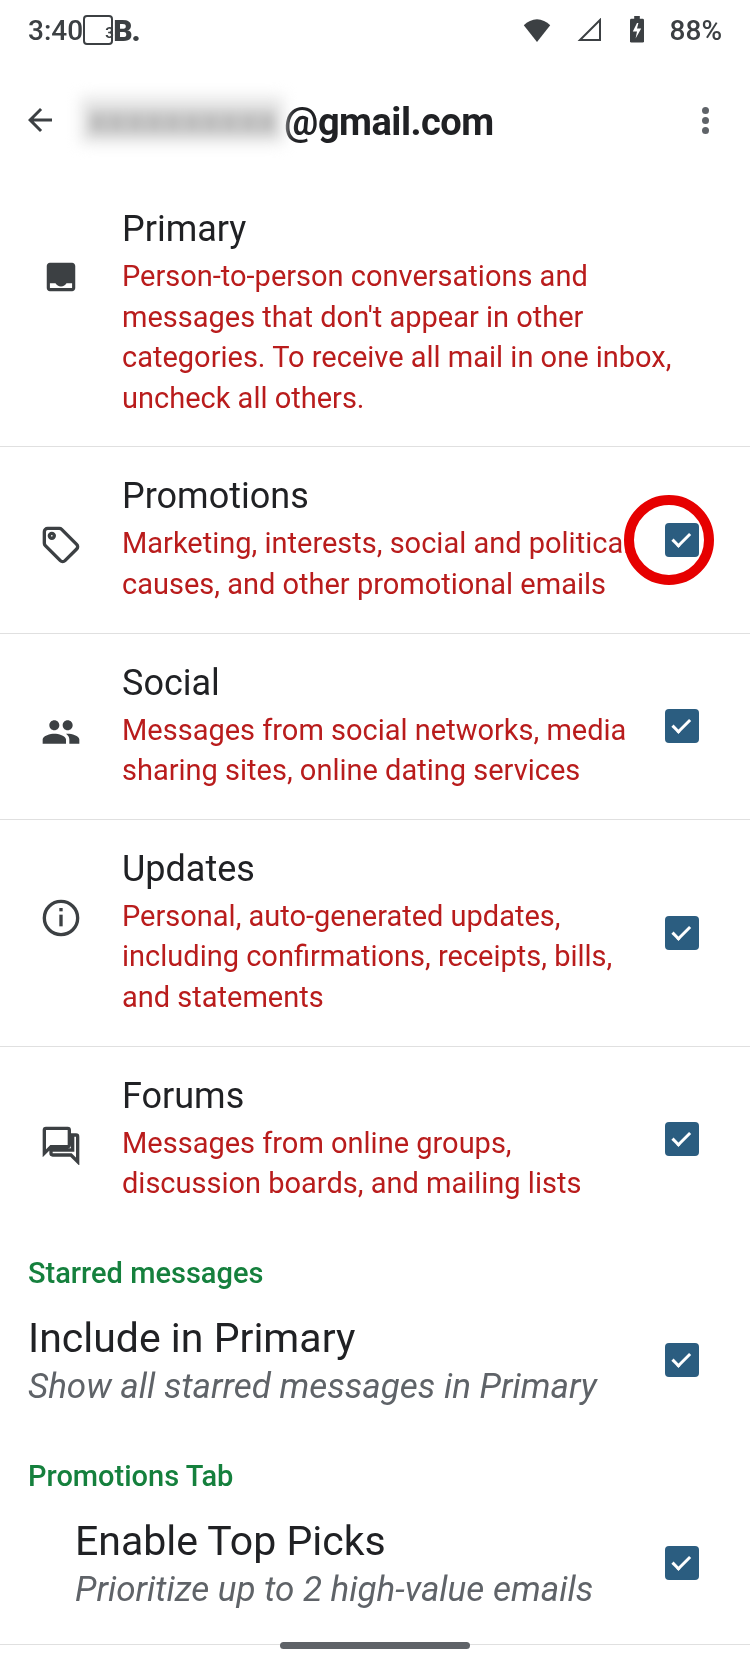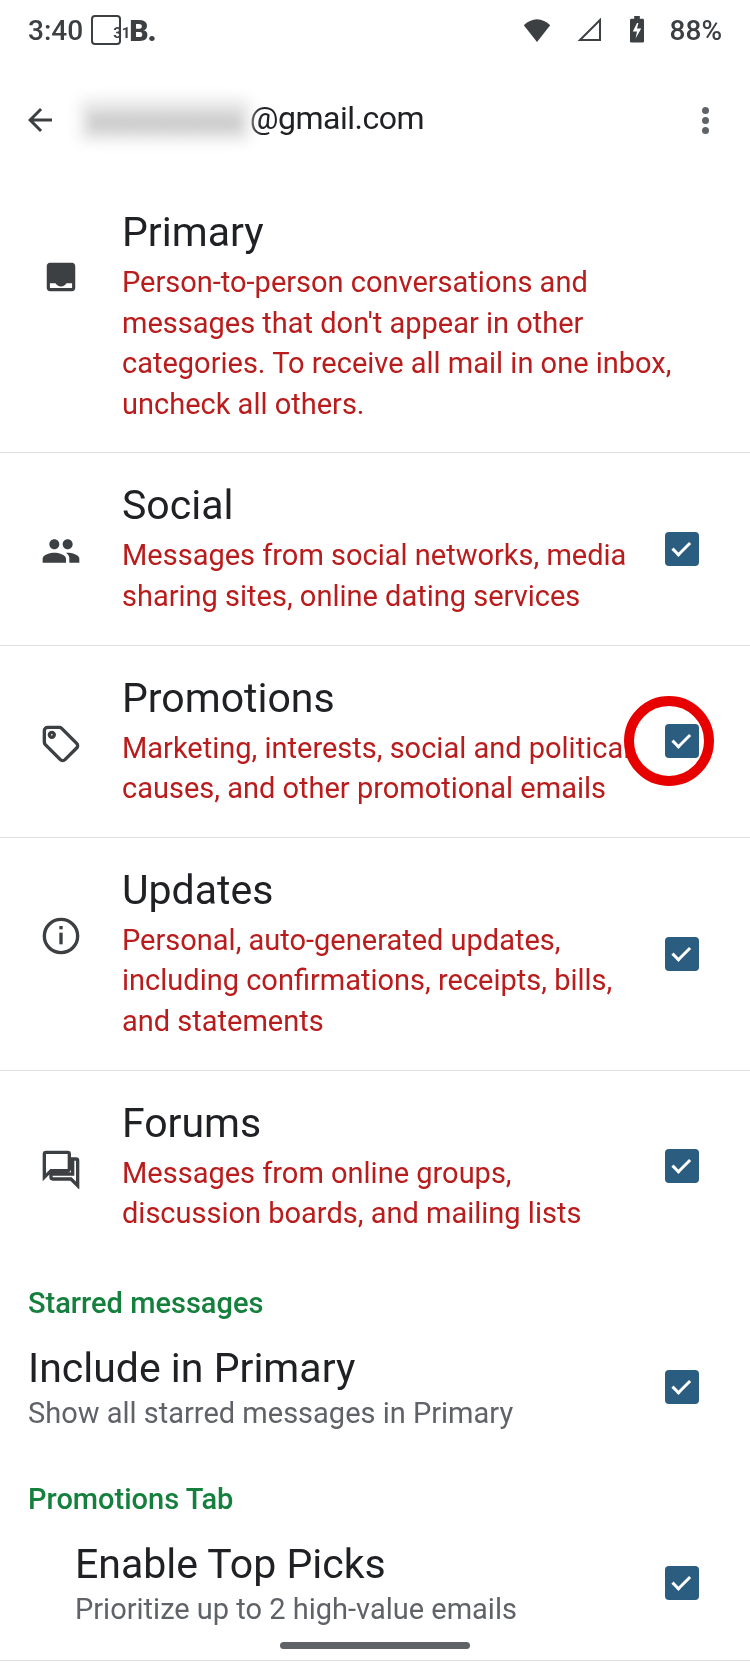--- a/index.html
+++ b/index.html
@@ -1,43 +1,43 @@
 <!DOCTYPE html>
 <html><head>
 <meta charset="utf-8">
 <style>
   * { box-sizing: border-box; margin: 0; padding: 0; }
   html, body { width: 750px; height: 1667px; font-family: Roboto, Arial, sans-serif; background:#fff; color:#202124; }
   .status-bar { height:60px; display:flex; align-items:center; justify-content:space-between; padding:0 28px; font-size:28px; color:#3c4043; font-weight:500;}
-  .status-left { display:flex; align-items:center; gap:8px;}
+  .status-left { display:flex; align-items:center; gap:0;}
   .status-right { display:flex; align-items:center; gap:24px;}
   .cal-icon { border:2.5px solid #3c4043; border-radius:4px; width:30px; height:30px; display:flex; align-items:flex-end; justify-content:flex-start; font-size:15px; font-weight:700; padding-bottom:1px;padding-left:20px;}
   .b-icon { font-weight:900; font-size:30px; letter-spacing:-1px;}
   .header { display:flex; align-items:center; height:120px; padding:0 20px;}
   .back-arrow { width:40px; height:40px; display:flex; align-items:center; justify-content:center; cursor:pointer;}
-  .email-title { font-size:32px; margin-left:20px; display:flex; align-items:flex-start; flex:1; color:#202124; letter-spacing:-0.5px;}
+  .email-title { font-size:38px; margin-left:20px; display:flex; align-items:flex-end; flex:1; color:#202124; letter-spacing:-0.5px;font-weight:bold;}
   .email-title .blur { filter: blur(7px); background:#e8e8e8; border-radius:4px; padding:2px 8px; color:#999;}
   .overflow { width:50px; height:50px; display:flex; align-items:center; justify-content:center; cursor:pointer;}
   .dot { width:7px; height:7px; background:#5f6368; border-radius:50%; margin:3px 0;}
   .list { }
   .row { display:flex; padding:28px 38px 28px 0; align-items:flex-start;}
   .row.border-top { border-top:1px solid #e0e0e0;}
   .icon-col { width:122px; display:flex; justify-content:center; padding-top:50px; flex-shrink:0;}
   .text-col { flex:1; padding-right:20px;}
-  .title { font-size:41px; font-weight:400; color:#202124; margin-bottom:6px;}
+  .title { font-size:36px; font-weight:400; color:#202124; margin-bottom:6px;}
   .desc { font-size:29px; color:#b91c1c; line-height:1.4;}
   .check-col { width:60px; display:flex; align-items:center; justify-content:center; align-self:center;}
   .checkbox { width:34px; height:34px; border-radius:4px; background:#2b5d80; display:flex; align-items:center; justify-content:center; cursor:pointer;}
   .check-mark { width:18px; height:10px; border-left:3px solid #fff; border-bottom:3px solid #fff; transform:rotate(-45deg) translate(1px,-2px);}
   .highlight-circle { position:absolute; width:90px; height:90px; border:10px solid #e60000; border-radius:50%; pointer-events:none;}
   .section-label { font-size:29px; color:#15803d; font-weight:500; padding:24px 28px 10px;}
   .simple-row { display:flex; padding:14px 38px 28px 28px; align-items:center;}
   .simple-text { flex:1;}
   .simple-title { font-size:41px; color:#202124; margin-bottom:4px;}
-  .simple-desc { font-size:29px; color:#5f6368;}
+  .simple-desc { font-size:35px; color:#5f6368;font-style:italic;}
   .divider { border-top:1px solid #e0e0e0;}
   .nav-handle { position:absolute; bottom:18px; left:50%; transform:translateX(-50%); width:190px; height:7px; background:#5f6368; border-radius:4px;}
   svg { display:block;}
   .pos-rel { position:relative;}
 </style>
 </head>
 <body>
 
 <div class="status-bar">
   <div class="status-left">
@@ -89,52 +89,52 @@
       <svg width="38" height="38" viewBox="0 0 24 24">
           <path d="M19 3H5c-1.1 0-2 .9-2 2v14c0 1.1.9 2 2 2h14c1.1 0 2-.9 2-2V5c0-1.1-.9-2-2-2zm0 16H5v-3h3.5c.7 1.2 2 2 3.5 2s2.8-.8 3.5-2H19v3z" fill="#3c4043"></path>
         </svg>
     </div>
     <div class="text-col">
       <div class="title">Primary</div>
       <div class="desc">Person-to-person conversations and messages that don't appear in other categories. To receive all mail in one inbox, uncheck all others.</div>
     </div>
   </div>
 
+  <div class="row border-top pos-rel">
+    <div class="icon-col">
+      <svg width="40" height="40" viewBox="0 0 24 24">
+          <path d="M21.4 11.6l-9-9C12 2.2 11.5 2 11 2H4c-1.1 0-2 .9-2 2v7c0 .5.2 1 .6 1.4l9 9c.8.8 2 .8 2.8 0l7-7c.8-.8.8-2 0-2.8zM6.5 8C5.7 8 5 7.3 5 6.5S5.7 5 6.5 5 8 5.7 8 6.5 7.3 8 6.5 8z" fill="none" stroke="#3c4043" stroke-width="2"></path>
+        </svg>
+    </div>
+    <div class="text-col">
+      <div class="title">Promotions</div>
+      <div class="desc">Marketing, interests, social and political causes, and other promotional emails</div>
+    </div>
+    <div class="check-col pos-rel">
+      <div class="checkbox">
+          <div class="check-mark"></div>
+        </div>
+      <div class="highlight-circle" style="top:-28px; left:-28px;"></div>
+    </div>
+  </div>
+
   <div class="row border-top">
     <div class="icon-col">
       <svg width="40" height="40" viewBox="0 0 24 24">
           <path d="M16 11c1.7 0 3-1.3 3-3s-1.3-3-3-3-3 1.3-3 3 1.3 3 3 3zm-8 0c1.7 0 3-1.3 3-3S9.7 5 8 5 5 6.3 5 8s1.3 3 3 3zm0 2c-2.3 0-7 1.2-7 3.5V19h14v-2.5c0-2.3-4.7-3.5-7-3.5zm8 0c-.3 0-.6 0-1 .1 1.2.9 2 2 2 3.4V19h6v-2.5c0-2.3-4.7-3.5-7-3.5z" fill="#3c4043"></path>
         </svg>
     </div>
     <div class="text-col">
       <div class="title">Social</div>
       <div class="desc">Messages from social networks, media sharing sites, online dating services</div>
     </div>
     <div class="check-col">
       <div class="checkbox">
           <div class="check-mark"></div>
         </div>
-    </div>
-  </div>
-
-  <div class="row border-top pos-rel">
-    <div class="icon-col">
-      <svg width="40" height="40" viewBox="0 0 24 24">
-          <path d="M21.4 11.6l-9-9C12 2.2 11.5 2 11 2H4c-1.1 0-2 .9-2 2v7c0 .5.2 1 .6 1.4l9 9c.8.8 2 .8 2.8 0l7-7c.8-.8.8-2 0-2.8zM6.5 8C5.7 8 5 7.3 5 6.5S5.7 5 6.5 5 8 5.7 8 6.5 7.3 8 6.5 8z" fill="none" stroke="#3c4043" stroke-width="2"></path>
-        </svg>
-    </div>
-    <div class="text-col">
-      <div class="title">Promotions</div>
-      <div class="desc">Marketing, interests, social and political causes, and other promotional emails</div>
-    </div>
-    <div class="check-col pos-rel">
-      <div class="checkbox">
-          <div class="check-mark"></div>
-        </div>
-      <div class="highlight-circle" style="top:-28px; left:-28px;"></div>
     </div>
   </div>
 
   <div class="row border-top">
     <div class="icon-col">
       <svg width="40" height="40" viewBox="0 0 24 24">
           <circle cx="12" cy="12" r="10" fill="none" stroke="#3c4043" stroke-width="2"></circle>
           <rect x="11" y="10" width="2" height="7" fill="#3c4043"></rect>
           <rect x="11" y="6" width="2" height="2" fill="#3c4043"></rect>
         </svg>

